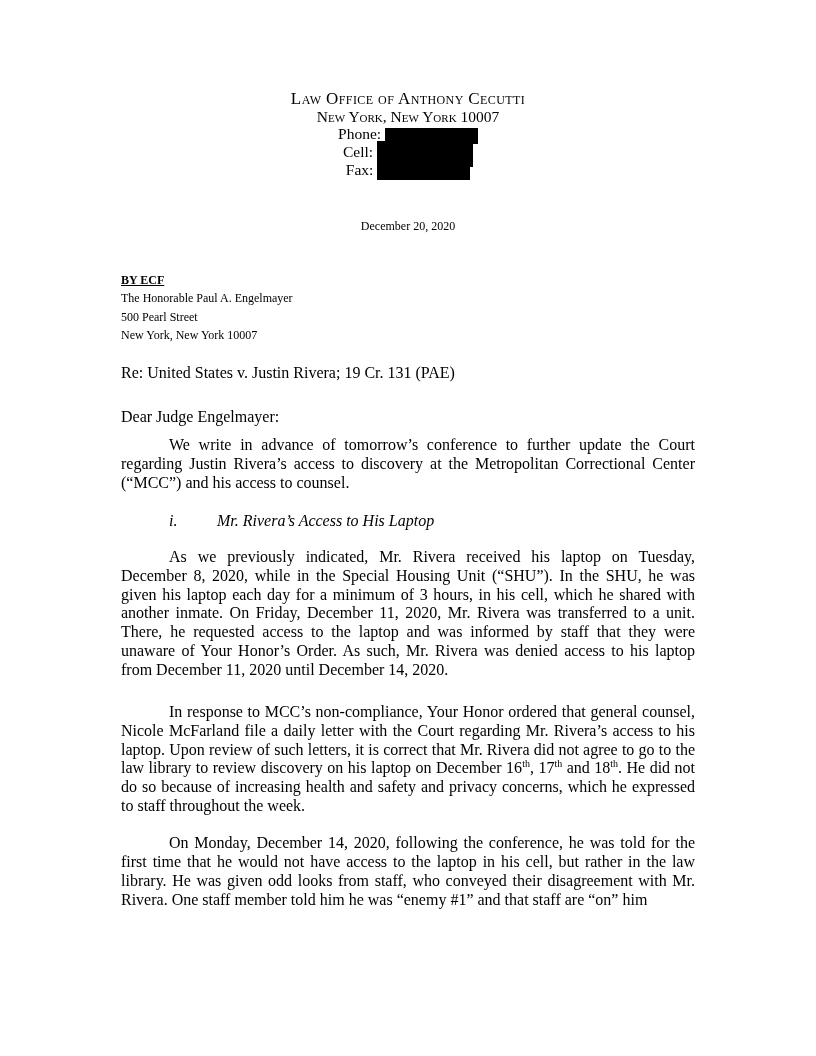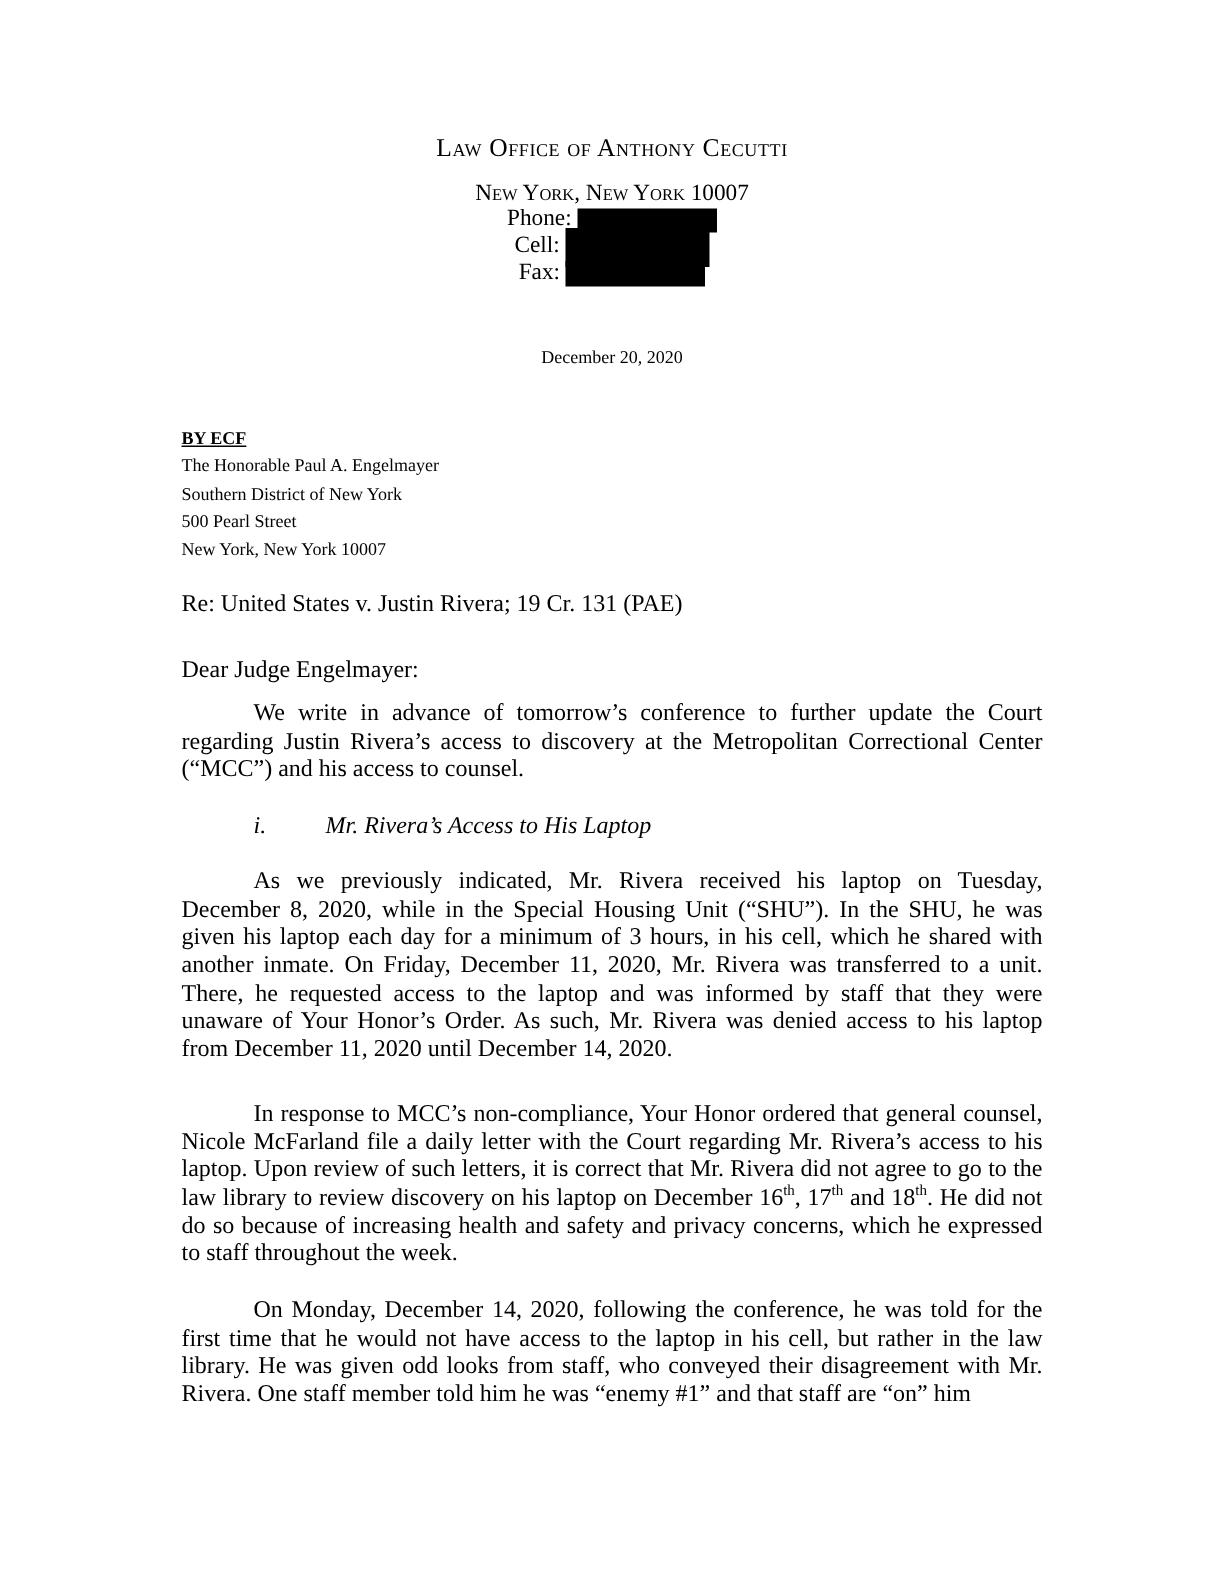--- a/index.html
+++ b/index.html
@@ -22,21 +22,21 @@
   .letterhead {
     text-align: center;
     line-height: 17.7px;
     font-size: 15.5px;
     margin-bottom: 40px;
   }
   .firm-name {
     font-variant: small-caps;
     font-size: 17px;
     letter-spacing: 0.4px;
-    margin-bottom: 12px;
+    margin-bottom: 0;
   }
   .lh-address { font-variant: small-caps; }
   .lh-contact { }
   .redacted {
     display: inline-block;
     background: #000000;
     vertical-align: middle;
   }
   .redacted.r-phone { width: 93px; height: 16px; margin: -2px 0; }
   .redacted.r-cell  { width: 96px; height: 26px; margin: -6px 0; }
@@ -116,21 +116,20 @@
       <span>Fax:</span>
       <span class="redacted r-fax"></span>
     </div>
   </header>
 
   <div class="date-line">December 20, 2020</div>
 
   <div class="recipient">
     <div class="delivery-method">BY ECF</div>
     <div>The Honorable Paul A. Engelmayer</div>
-    <div>Southern District of New York</div>
     <div>500 Pearl Street</div>
     <div>New York, New York 10007</div>
   </div>
 
   <div class="re-line">Re: United States v. Justin Rivera; 19 Cr. 131 (PAE)</div>
 
   <div class="salutation">Dear Judge Engelmayer:</div>
 
   <p class="body-para">We write in advance of tomorrow’s conference to further update the Court regarding Justin Rivera’s access to discovery at the Metropolitan Correctional Center (“MCC”) and his access to counsel.</p>
 

